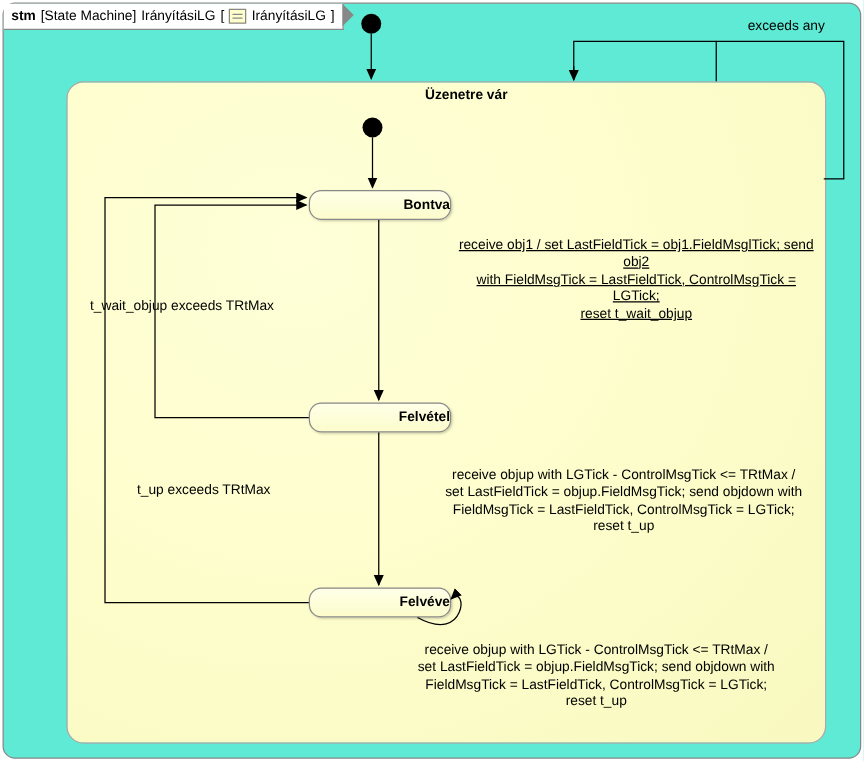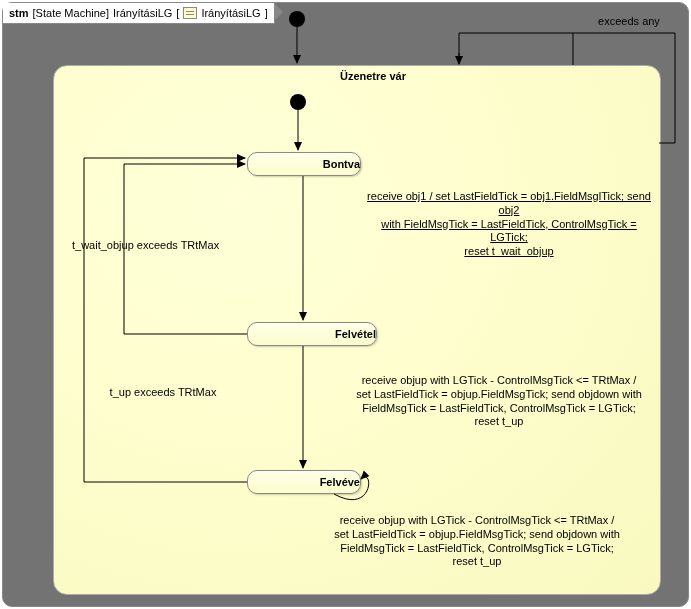--- a/index.html
+++ b/index.html
@@ -13,21 +13,21 @@
     position: relative;
   }
   .frame {
     position: absolute;
     left: 2px;
     top: 2px;
     width: 685px;
     height: 603px;
     border: 1px solid #888;
     border-radius: 10px;
-    background: #737373;
+    background: #5eead4;
   }
   .frame-tab {
     position: absolute;
     left: 0;
     top: 0;
     height: 18px;
     padding: 1px 6px;
     border-right: 1px solid #888;
     border-bottom: 1px solid #888;
     background: #fff;
@@ -134,21 +134,21 @@
   <div class="initial" style="left:286px; top:8px;"></div>
 
   <div class="region">
     <div class="region-title">Üzenetre vár</div>
 
     <div class="initial" style="left:236px; top:28px;"></div>
 
     <div class="state" style="left:193px; top:86px; width:112px;">
       <span>Bontva</span>
     </div>
-    <div class="state" style="left:193px; top:256px; width:112px;padding-left:16px;">
+    <div class="state" style="left:193px; top:256px; width:112px;">
       <span>Felvétel</span>
     </div>
     <div class="state" style="left:193px; top:404px; width:112px;">
       <span>Felvéve</span>
     </div>
 
     <div class="label" style="left:310px; top:124px; width:290px;text-decoration:underline;">
       <span style="white-space:pre-line;">receive obj1  / set LastFieldTick = obj1.FieldMsglTick; send obj2
 with FieldMsgTick = LastFieldTick, ControlMsgTick = LGTick;
 reset t_wait_objup</span>

